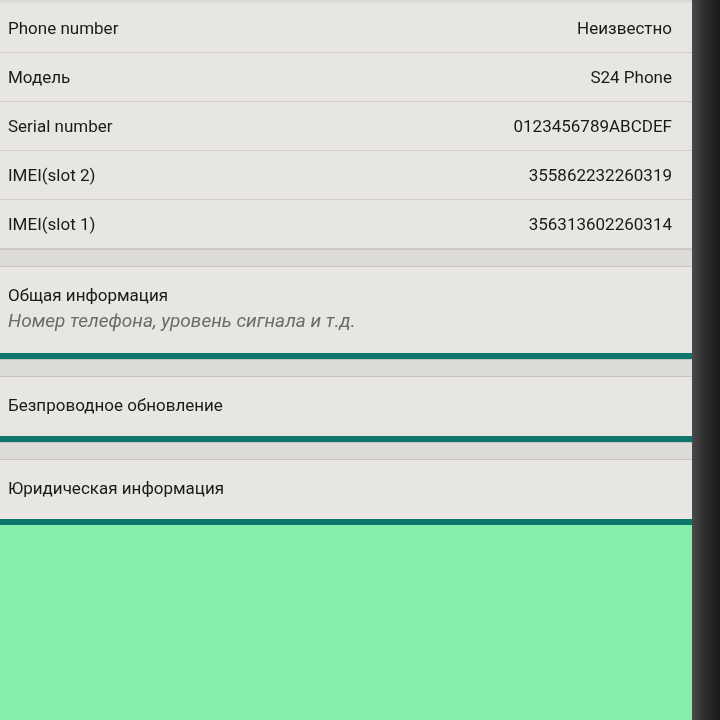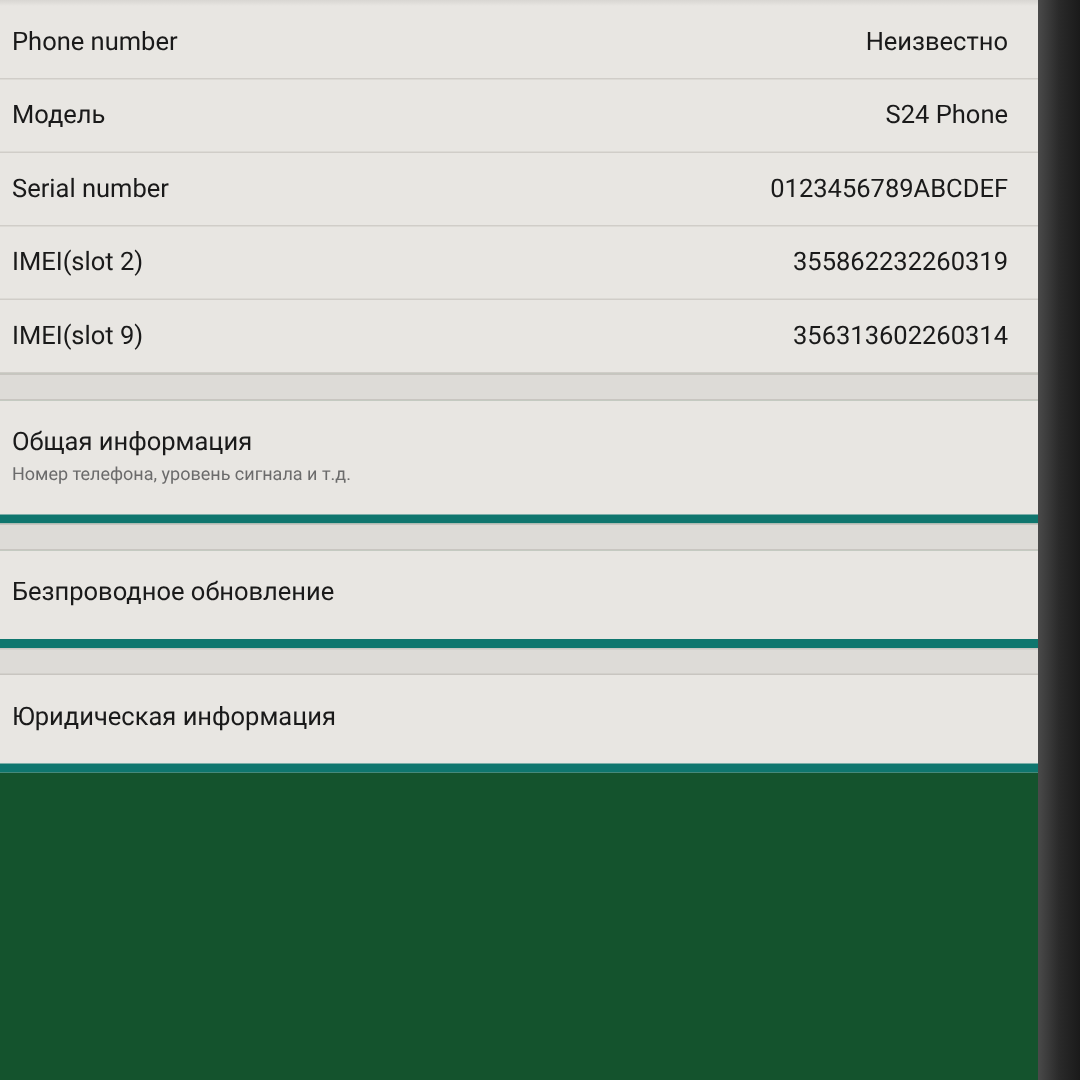--- a/index.html
+++ b/index.html
@@ -12,21 +12,21 @@
       width: 720px;
       height: 720px;
       background-color: #e8e6e2;
       font-family: 'Roboto', Arial, sans-serif;
       overflow: hidden;
       display: flex;
     }
 
     .main-content {
       flex: 1;
-      background-color: #14532d;
+      background-color: #86efac;
       padding: 0;
       position: relative;
     }
 
     .right-edge {
       width: 28px;
       background: linear-gradient(to right, #4a4a4a, #2a2a2a, #1a1a1a);
       flex-shrink: 0;
     }
 
@@ -69,23 +69,24 @@
     }
 
     .section-item-title {
       font-size: 17px;
       color: #1a1a1a;
       font-weight: 400;
       margin-bottom: 3px;
     }
 
     .section-item-subtitle {
-      font-size: 12px;
+      font-size: 19px;
       color: #6b6b6b;
       line-height: 1.4;
+      font-style: italic;
     }
 
     .section-item-clickable {
       background-color: #e8e6e2;
     }
 
     .top-fade {
       height: 4px;
       background: linear-gradient(to bottom, #d8d6d2, #e8e6e2);
     }
@@ -112,21 +113,21 @@
       <span class="info-row-label">Serial number</span>
       <span class="info-row-value">0123456789ABCDEF</span>
     </div>
 
     <div class="info-row">
       <span class="info-row-label">IMEI(slot 2)</span>
       <span class="info-row-value">355862232260319</span>
     </div>
 
     <div class="info-row">
-      <span class="info-row-label">IMEI(slot 9)</span>
+      <span class="info-row-label">IMEI(slot 1)</span>
       <span class="info-row-value">356313602260314</span>
     </div>
   </div>
 
   <div class="section-divider"></div>
 
   <div class="section-group">
     <div class="section-item">
       <div class="section-item-title">Общая информация</div>
       <div class="section-item-subtitle">Номер телефона, уровень сигнала и т.д.</div>

